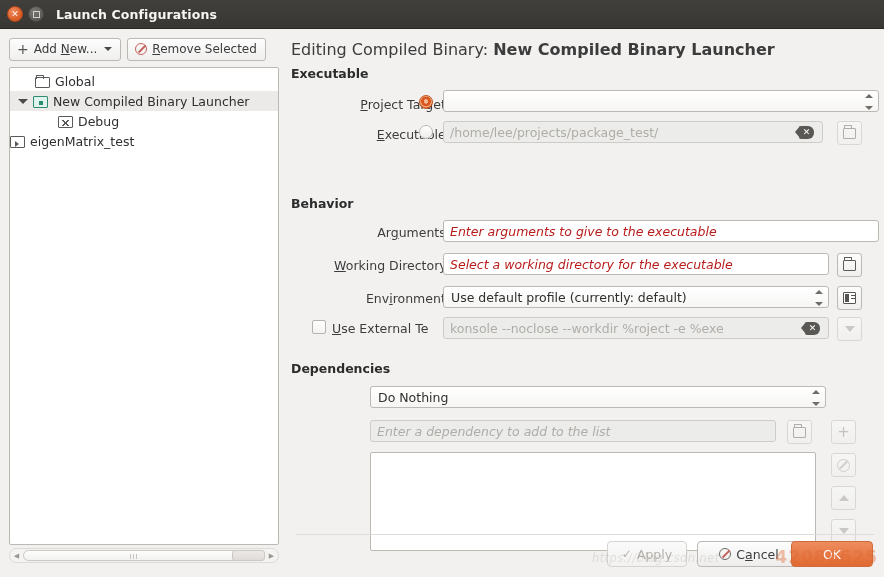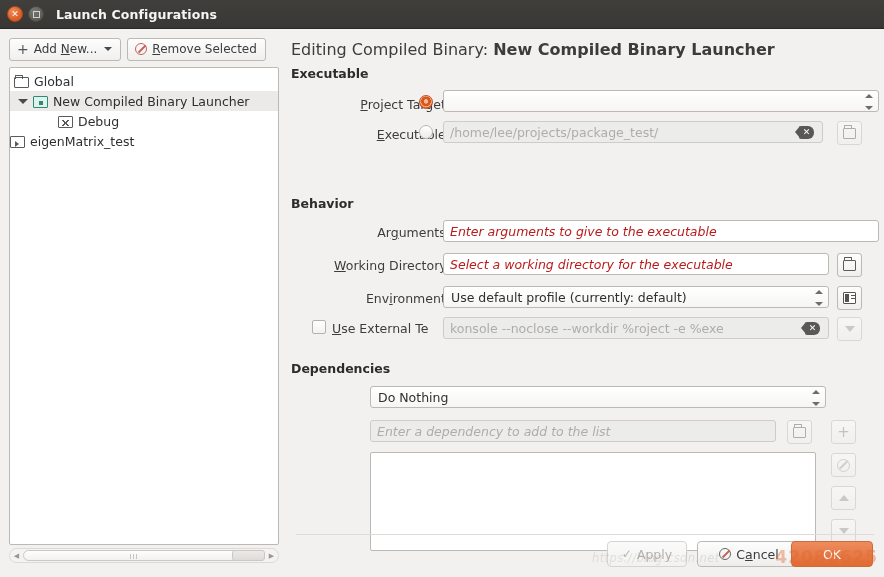--- a/index.html
+++ b/index.html
@@ -253,21 +253,21 @@
         <span>Add&nbsp;<span class="u">N</span>ew...</span>
         <span class="arrowdn"></span>
       </div>
       <div class="btn">
         <span class="noentry"></span>
         <span><span class="u">R</span>emove Selected</span>
       </div>
     </div>
 
     <div class="tree">
-      <div class="trow" style="padding-left:4px;">
+      <div class="trow" style="padding-left:25px;">
         <span class="ico ico-folder"></span>
         <span>Global</span>
       </div>
       <div class="trow sel" style="padding-left:8px;">
         <span class="twist"></span>
         <span class="ico ico-launch"></span>
         <span>New Compiled Binary Launcher</span>
       </div>
       <div class="trow" style="padding-left:48px;">
         <span class="ico ico-debug"></span>

